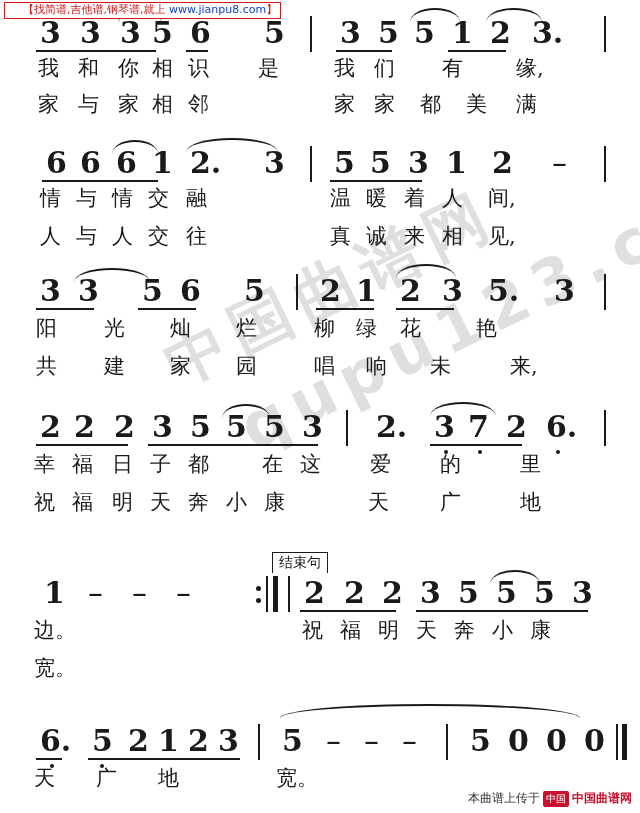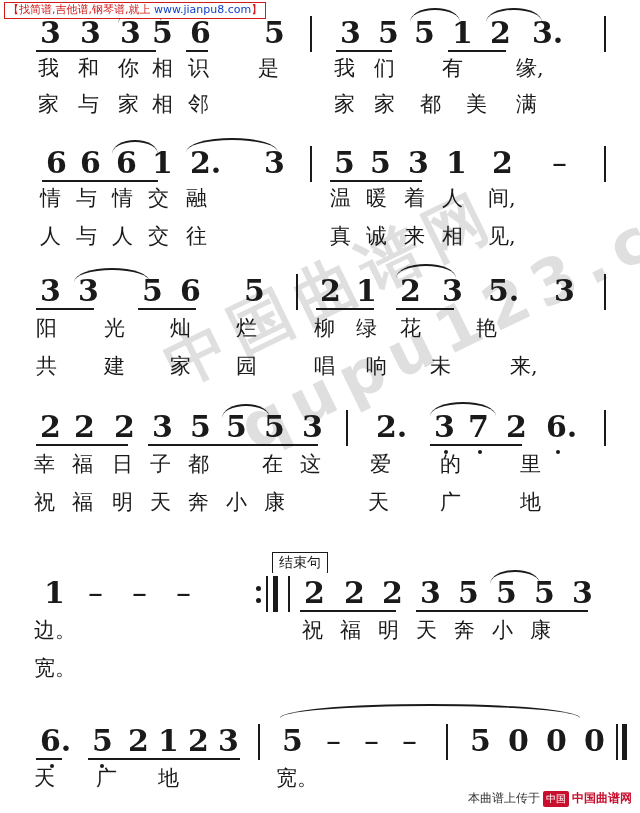--- a/index.html
+++ b/index.html
@@ -15,21 +15,21 @@
     color: #1a1a1a;
     overflow: hidden;
   }
 
   
   .wm-top {
     position: absolute;
     top: 2px;
     left: 4px;
     border: 1px solid #d11a1a;
-    padding: 1px 3px 2px 3px;
+    padding: 1px 3px 2px 18px;
     font-size: 11px;
     line-height: 12px;
     color: #d11a1a;
     font-family: "DejaVu Sans", sans-serif;
     white-space: nowrap;
     background: #fff;
     z-index: 40;
   }
   .wm-top .blue { color: #1140c8; }
 

